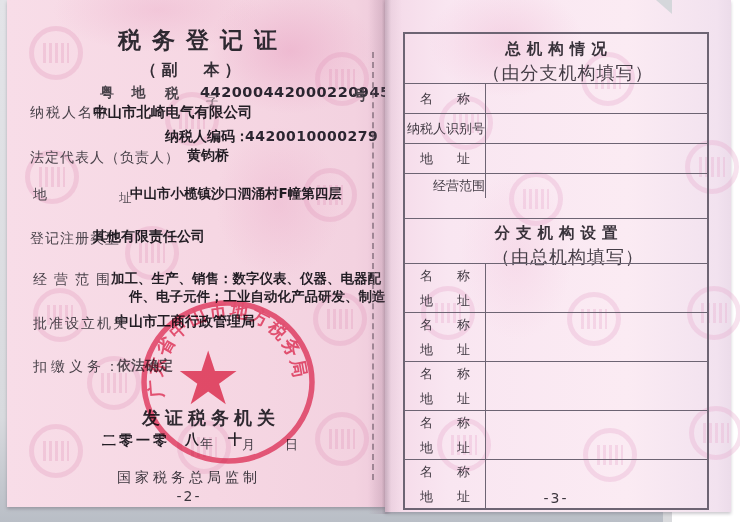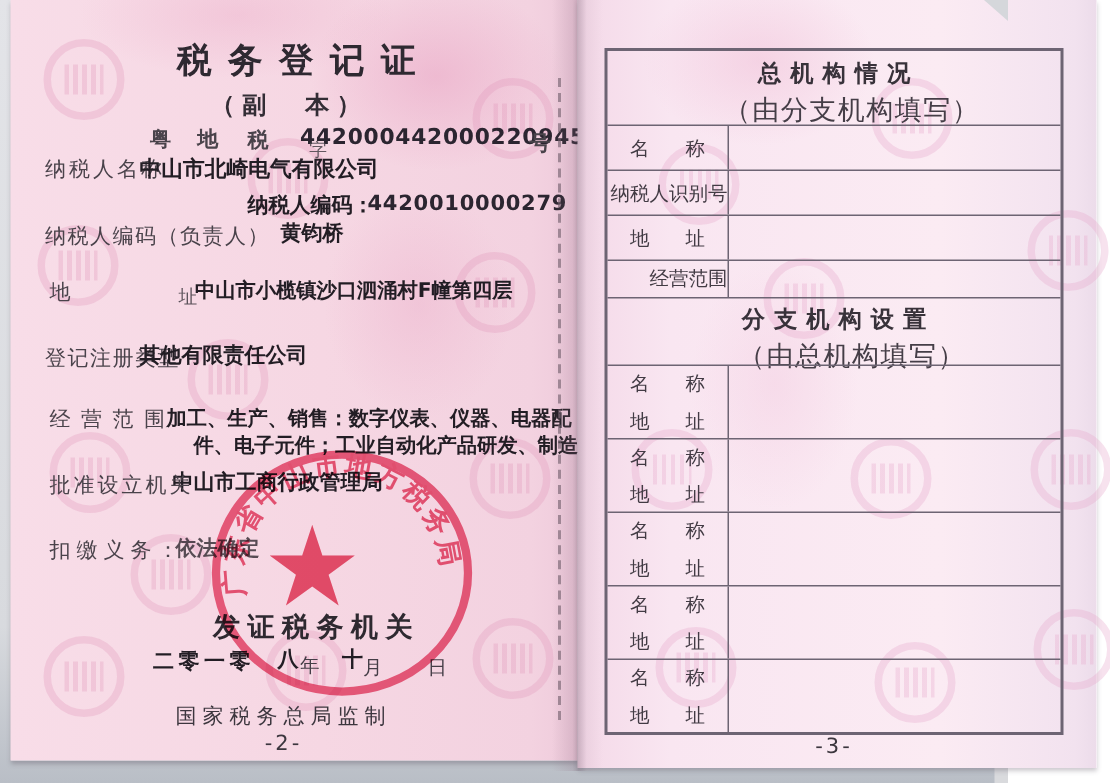--- a/index.html
+++ b/index.html
@@ -68,21 +68,21 @@
   .seal-svg { position:absolute; left:131px; top:299px; z-index:3; mix-blend-mode:multiply; opacity:.88; }
   .seal-star { position:absolute; left:168px; top:341px; z-index:3; font-size:74px; line-height:1;
     color:#e74a68; mix-blend-mode:multiply; opacity:.92;
     font-family:"DejaVu Sans", sans-serif; }
 
   
   .rt { position:absolute; left:18px; top:32px; width:306px; border:2px solid #6d6473; z-index:2; }
   .rt-sec { border-top:1.5px solid #6d6473; position:relative; }
   .rt-sec:first-child { border-top:none; }
   .rt-head { height:49px; text-align:center; padding-top:5px; }
-  .rt-head2 { height:45px; text-align:center; padding-top:4px; }
+  .rt-head2 { height:45px; text-align:center; padding-top:4px;margin-top:20px; }
   .rt-head-title { font-size:15.5px; font-weight:700; letter-spacing:6px; color:#38323a; padding-left:6px;}
   .rt-head-note { font-size:18px; letter-spacing:1px; color:#453e47; margin-top:1px;padding-left:24px; }
   .rt-row { display:flex; }
   .rt-lblcell { width:81px; border-right:1.5px solid #6d6473; flex:none;
     display:flex; flex-direction:column; justify-content:center; font-size:13px; color:#423b44; }
   .rt-valcell { flex:1; }
   .jlbl { display:block; width:50px; margin-left:15px; text-align:justify; text-align-last:justify; }
   .clbl { display:block; text-align:right; }
   .r30 { height:30px; } .r25 { height:25px; } .r49 { height:49px; }
   .rt-lblcell .line2 { margin-top:7px; }
@@ -119,21 +119,21 @@
     <span class="abs num" style="left:193px;top:84px;font-size:14.5px">4420004420002209458</span>
     <span class="abs lbl" style="left:199px;top:92px;font-size:12px;opacity:.85">字</span>
     <span class="abs lbl" style="left:346px;top:87px;font-weight:600">号</span>
 
     <span class="abs lbl" style="left:23px;top:104px;letter-spacing:2px">纳税人名称</span>
     <span class="abs val" style="left:86px;top:103px;font-size:14.5px">中山市北崎电气有限公司</span>
 
     <span class="abs val" style="left:158px;top:128px">纳税人编码：</span>
     <span class="abs num" style="left:238px;top:128px;font-size:14px">4420010000279</span>
 
-    <span class="abs lbl" style="left:23px;top:149px;letter-spacing:1px">纳税人编码（负责人）</span>
+    <span class="abs lbl" style="left:23px;top:149px;letter-spacing:1px">法定代表人（负责人）</span>
     <span class="abs val" style="left:180px;top:147px">黄钧桥</span>
 
     <span class="abs lbl" style="left:26px;top:186px">地</span>
     <span class="abs lbl" style="left:112px;top:190px;font-size:12.5px;opacity:.9">址</span>
     <span class="abs lbl" style="left:23px;top:230px;letter-spacing:1px">登记注册类型</span>
 
     <span class="abs val" style="left:123px;top:185px;font-size:13.5px">中山市小榄镇沙口泗涌村F幢第四层</span>
     <span class="abs val" style="left:86px;top:228px">其他有限责任公司</span>
 
     <span class="abs lbl" style="left:26px;top:271px;letter-spacing:7px">经营范围</span>

